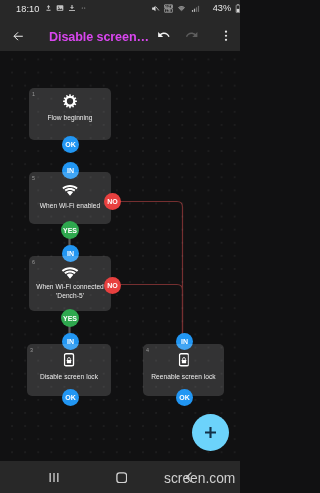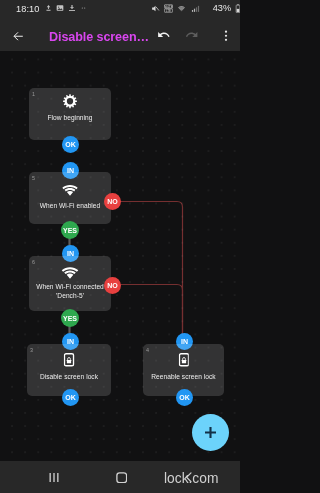--- a/index.html
+++ b/index.html
@@ -232,14 +232,14 @@
       <rect x="9.9" y="0" width="1.6" height="11" fill="#d2d2d2"></rect>
     </svg>
     <svg class="nb-home" width="11.5" height="11.5" viewBox="0 0 13 13">
       <rect x="1" y="1" width="11" height="11" rx="3" fill="none" stroke="#d2d2d2" stroke-width="1.5"></rect>
     </svg>
     <svg class="nb-back" width="8" height="10.5" viewBox="0 0 10 13">
       <path d="M7.5 1 L2 6.5 L7.5 12" fill="none" stroke="#d2d2d2" stroke-width="1.5" stroke-linecap="round" stroke-linejoin="round"></path>
     </svg>
   </div>
 
-  <div class="wm">lock.com</div>
+  <div class="wm">screen.com</div>
 </div>
 
 </body></html>

